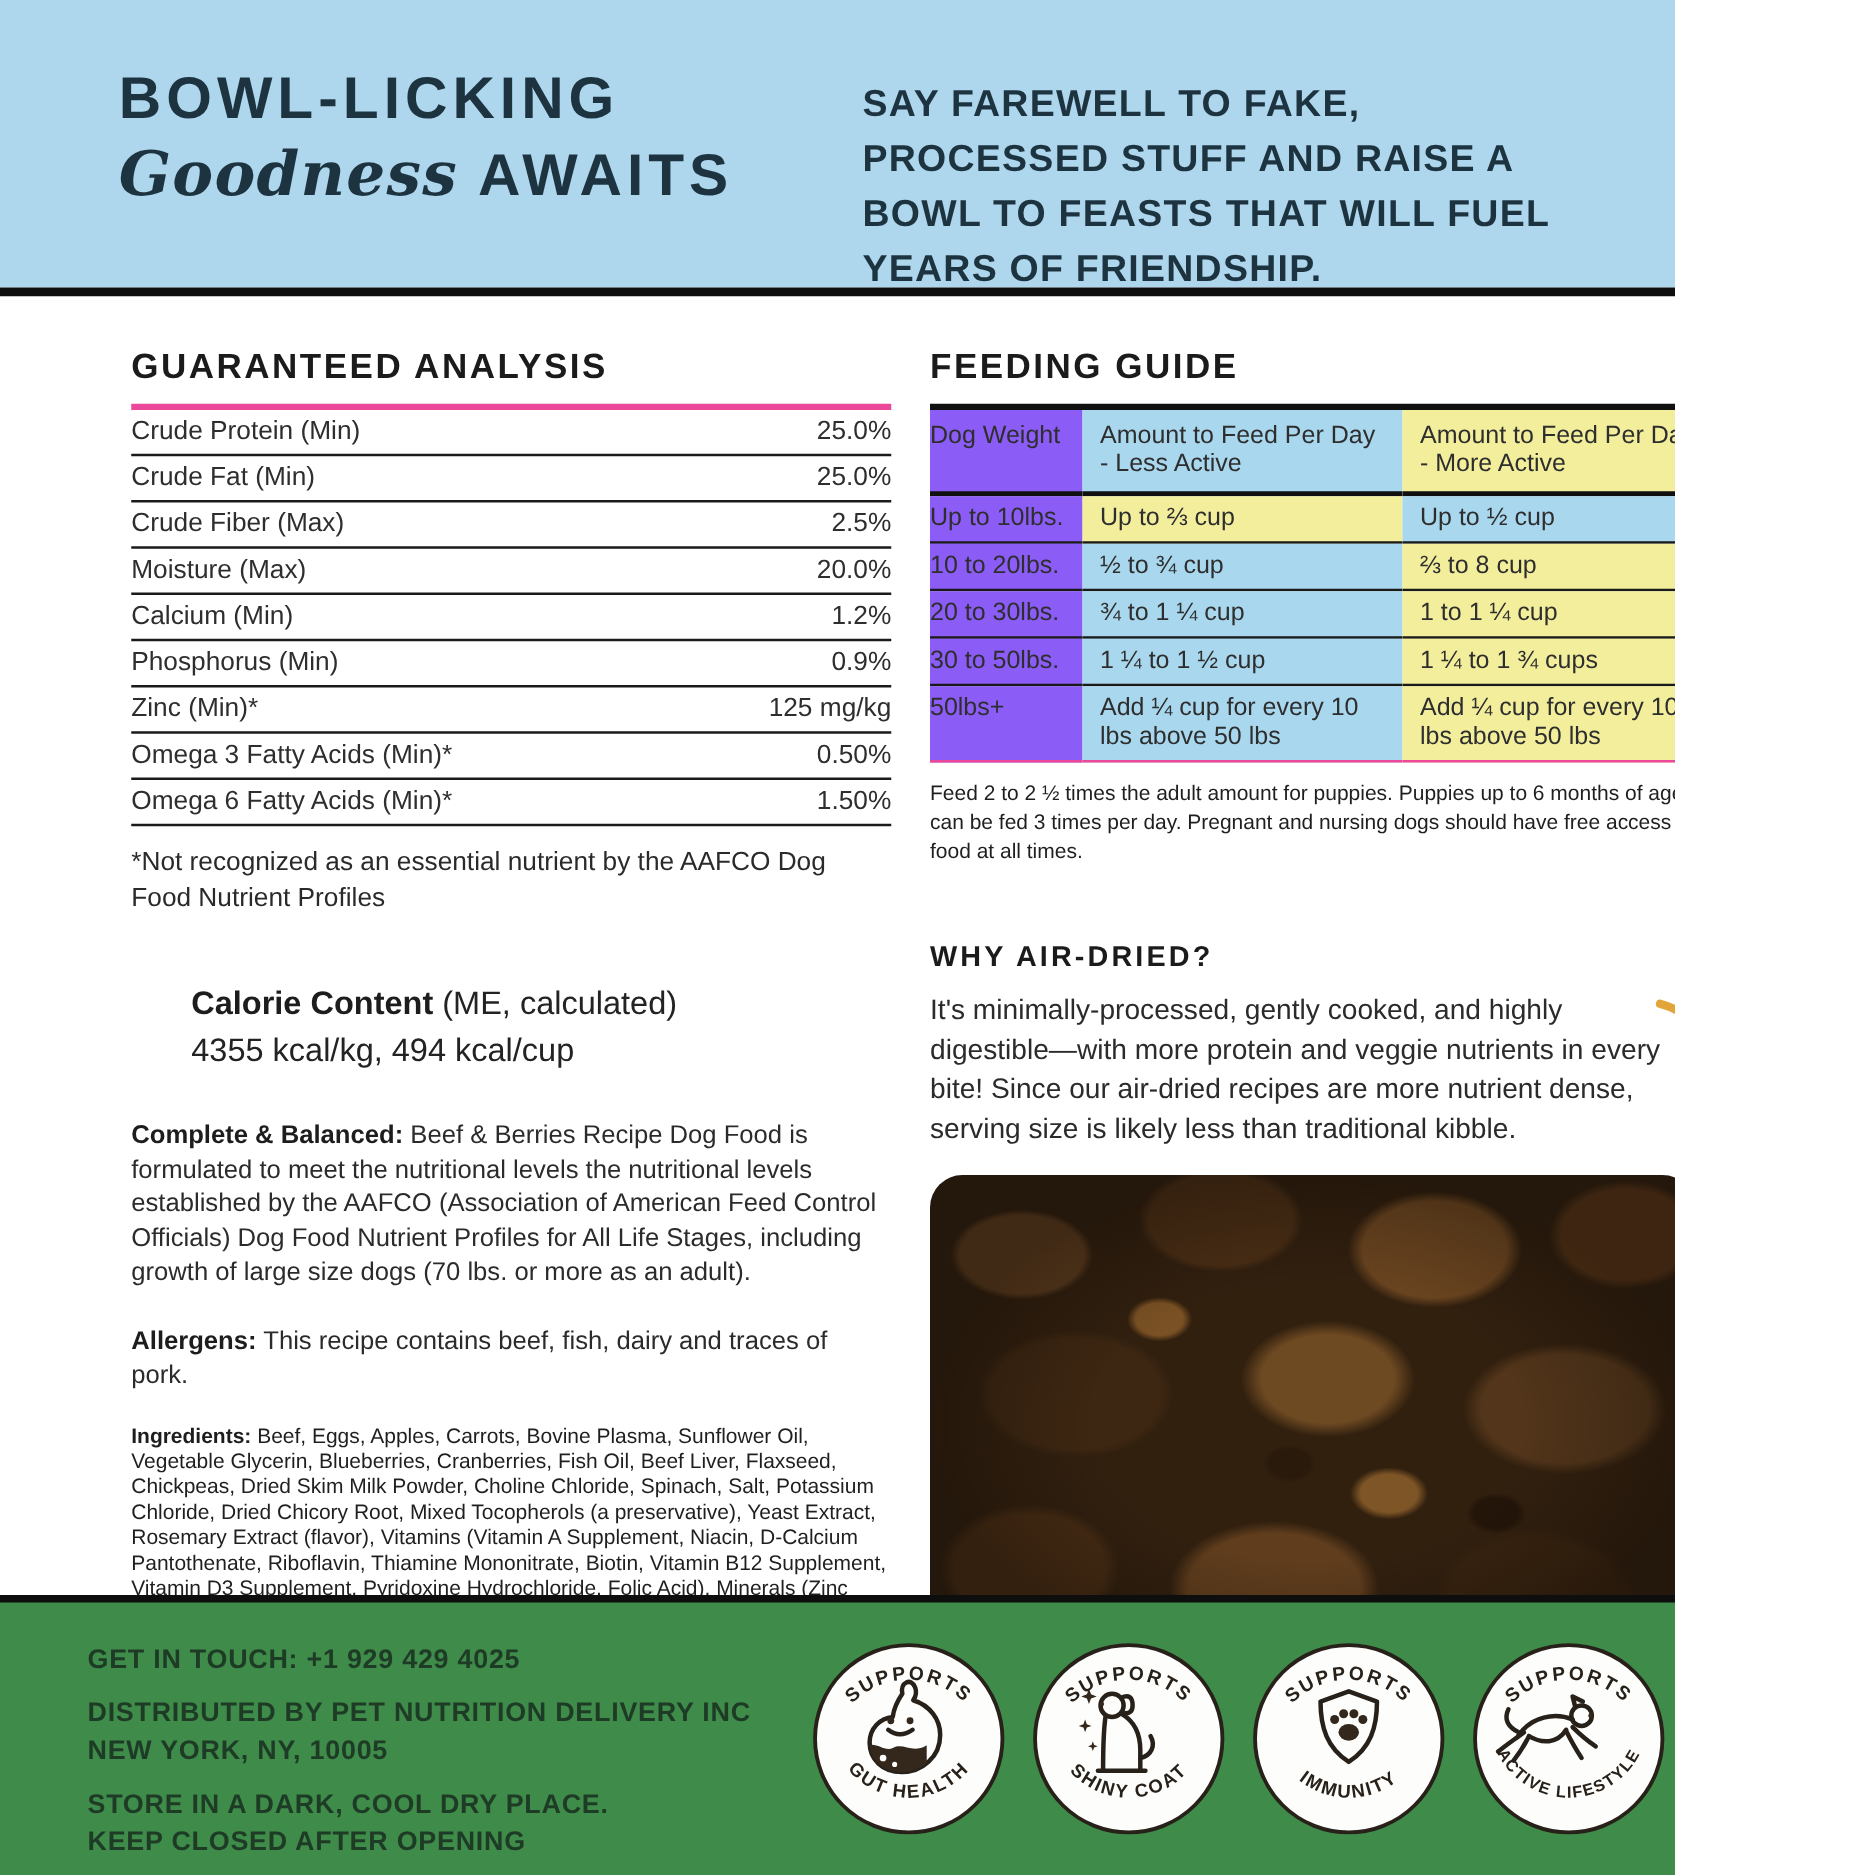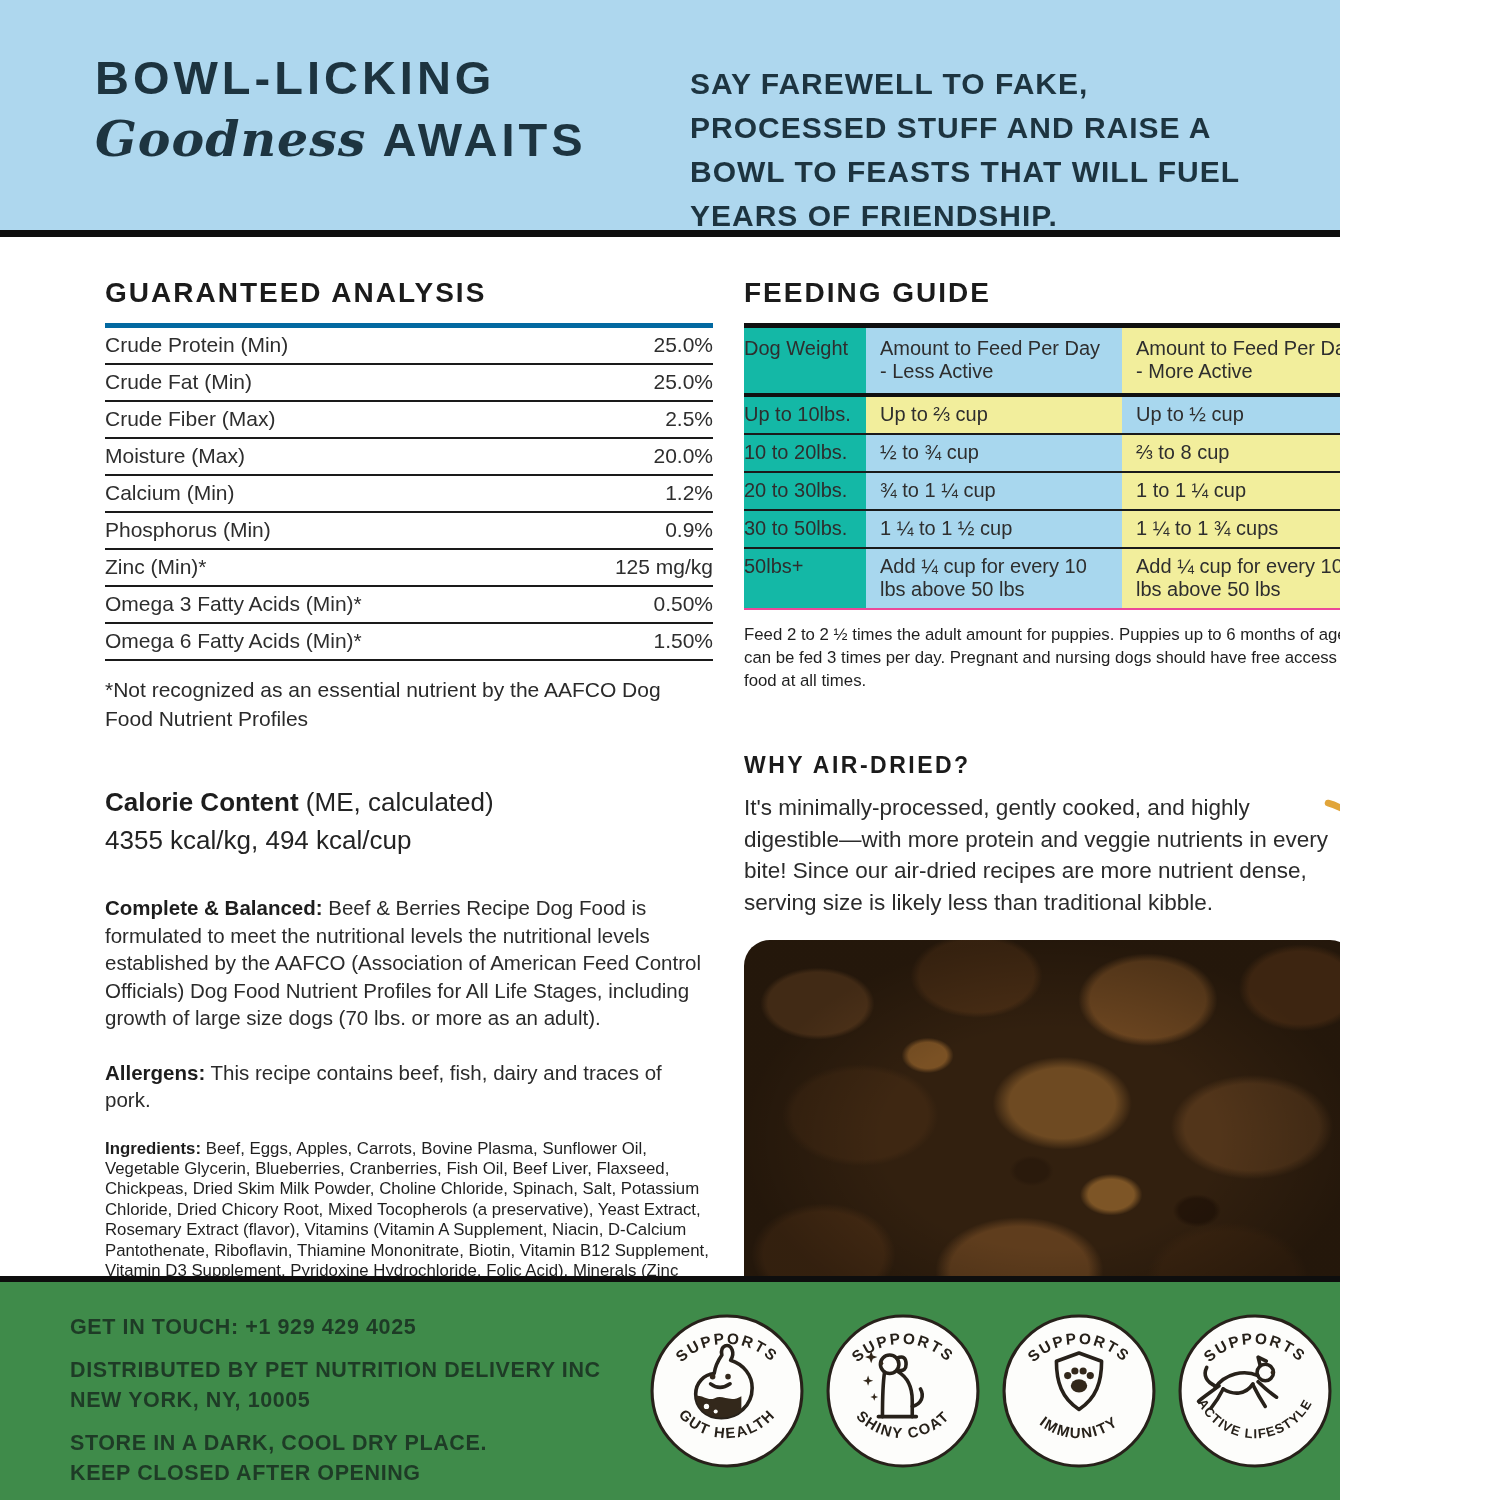--- a/index.html
+++ b/index.html
@@ -20,38 +20,38 @@
   .tagline { width:552px; font-size:30px; font-weight:bold; line-height:44px; letter-spacing:1px;
              color:#1d3440; margin-top:10px; }
 
   
   main { display:flex; padding:40px 105px 0 105px; gap:31px; height:1028px; }
   .col-left  { width:608px; flex:none; }
   .col-right { width:632px; flex:none; }
   h2.sec { font-size:28px; font-weight:bold; letter-spacing:2px; color:#1b1b1b; margin-bottom:14px; }
 
   
-  .ga-table { border-top:5px solid #0369a1; }
+  .ga-table { border-top:5px solid #ec4899; }
   .ga-row { display:flex; justify-content:space-between; align-items:baseline;
             padding:5px 0 6px 0; border-bottom:2px solid #1a1a1a; font-size:21px; color:#2e2e2e; }
   .ga-footnote { margin-top:14px; font-size:21px; line-height:29px; color:#2a2a2a; width:560px; }
 
-  .calorie { margin-top:54px; font-size:26px; color:#232323; }
+  .calorie { margin-top:54px; font-size:26px; color:#232323;margin-left:48px; }
   .calorie .line2 { margin-top:7px; }
 
   .para-cb { margin-top:38px; font-size:20.5px; line-height:27.5px; color:#2b2b2b; width:618px; }
   .para-al { margin-top:27px; font-size:20.5px; line-height:27.5px; color:#2b2b2b; }
   .para-ing { margin-top:25px; font-size:16.8px; line-height:20.4px; color:#1f1f1f; width:608px; }
   .para-cb b, .para-al b, .para-ing b, .calorie b { font-weight:bold; color:#1d1d1d; }
 
   
   .fg-table { display:grid; grid-template-columns:122px 256px 254px; border-top:5px solid #101010; }
   .fg-cell { font-size:20px; color:#2e2e2e; padding:6px 12px 7px 14px; border-bottom:2px solid #1a1a1a; }
   .fg-head { padding:9px 12px 10px 14px; border-bottom:4px solid #101010; }
-  .fg-c1 { padding-left:0; background:#14b8a6; }
+  .fg-c1 { padding-left:0; background:#8b5cf6; }
   .fg-c2 { background:#a8d7ee; }
   .fg-c3 { background:#f2ee9c; }
   .fg-last { border-bottom:2px solid #ec4899; }
   .fg-note { margin-top:13px; font-size:16.8px; line-height:23px; color:#1f1f1f; }
 
   .why { margin-top:60px; position:relative; }
   .why h3 { font-size:23px; font-weight:bold; letter-spacing:2.5px; color:#1b1b1b; }
   .why p { margin-top:13px; font-size:22.5px; line-height:31.5px; color:#2b2b2b; width:602px; }
   .arrow-wrap { position:absolute; right:-14px; top:44px; }
 

